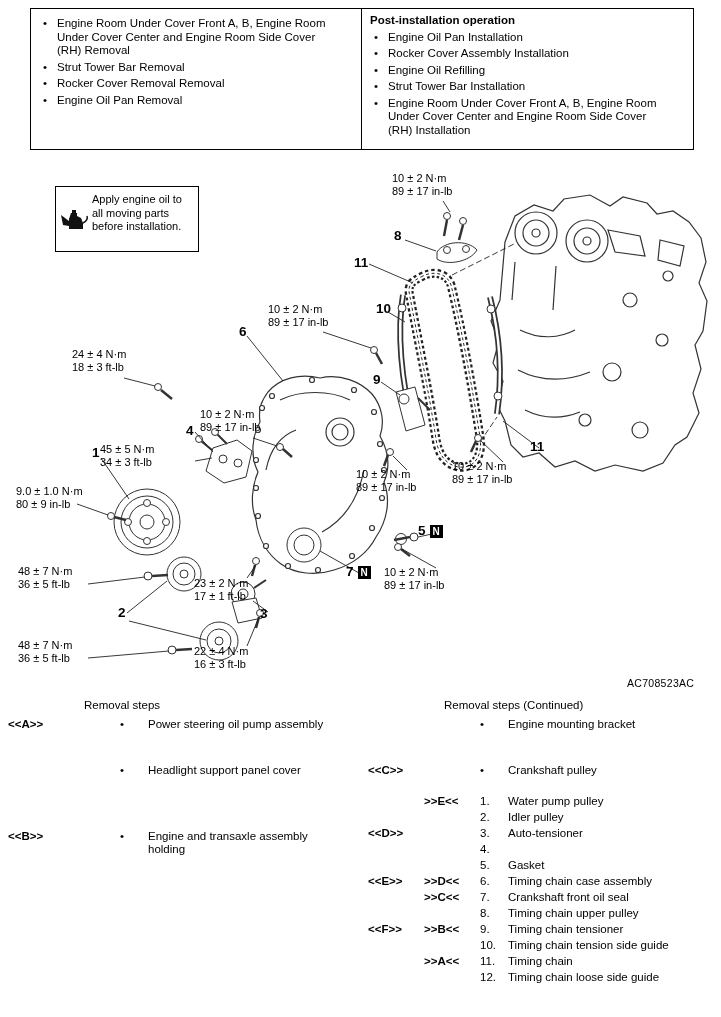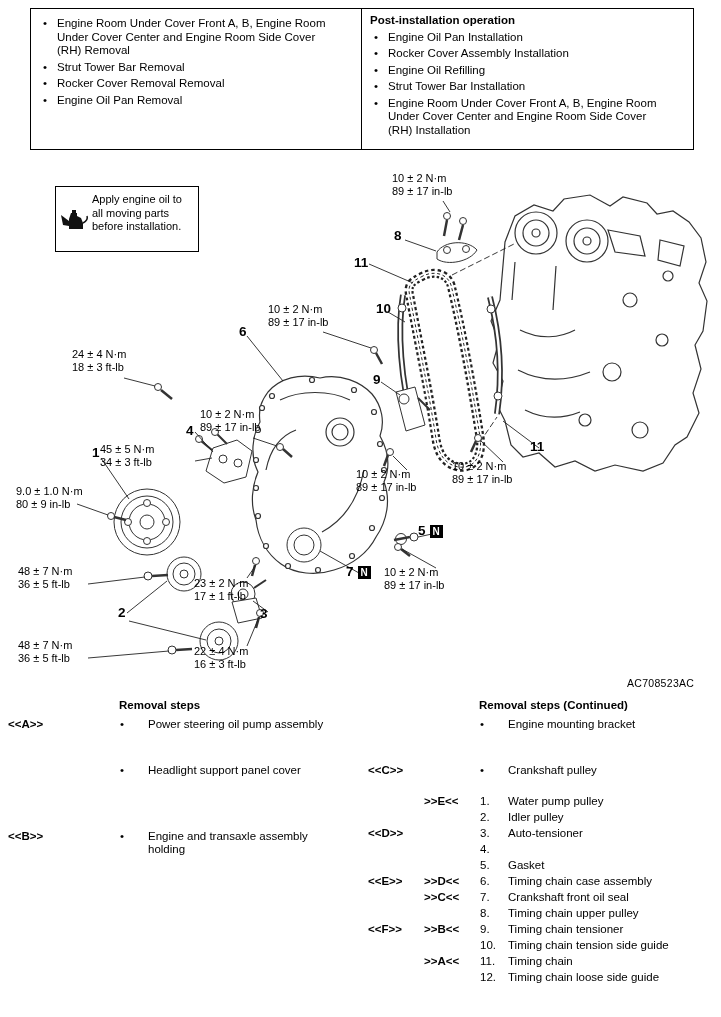--- a/index.html
+++ b/index.html
@@ -24,21 +24,21 @@
   
   .art{position:absolute;left:0;top:0;width:721px;height:1017px}
   .torque{position:absolute;font-weight:normal;font-size:11px;line-height:13px;text-align:left;white-space:nowrap}
   .torque span{display:block}
   .callout{position:absolute;font-weight:bold;font-size:13.5px;line-height:14px;display:flex;align-items:center;gap:4px}
   .nbox{display:inline-block;background:#000;color:#fff;font-size:10px;font-weight:bold;width:13px;height:13px;line-height:13px;text-align:center}
   .figcode{position:absolute;left:627px;top:677px;font-size:10.5px;letter-spacing:.3px}
 
   
   .steps{position:absolute;font-size:11.5px;line-height:13.5px}
-  .steps .hdr{font-weight:bold;margin-left:111px}
+  .steps .hdr{font-weight:normal;margin-left:76px}
   .srow{display:grid;margin-top:2.5px}
   .steps-left{left:8px;top:699px;width:330px}
   .steps-left .srow{grid-template-columns:112px 28px 190px}
   .steps-right{left:368px;top:699px;width:335px}
   .steps-right .srow{grid-template-columns:56px 56px 28px 195px}
   .m1,.m2{font-weight:bold;white-space:nowrap}
   .lead.dot::before{content:"•"}
 </style>
 </head>
 <body>

